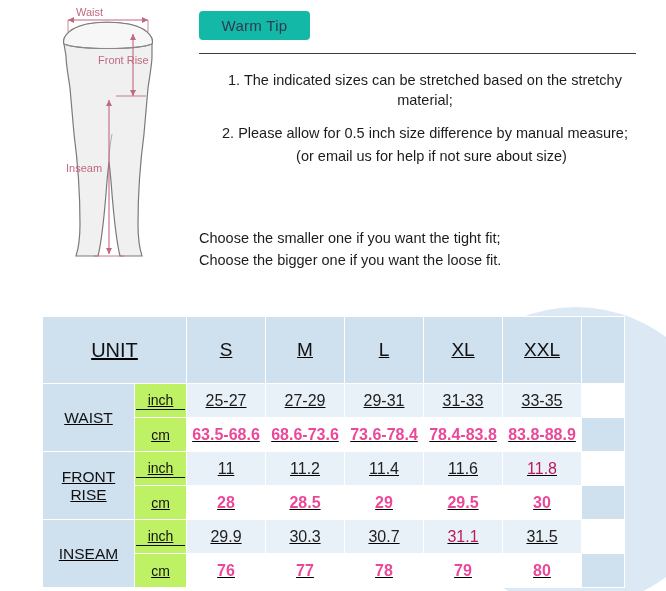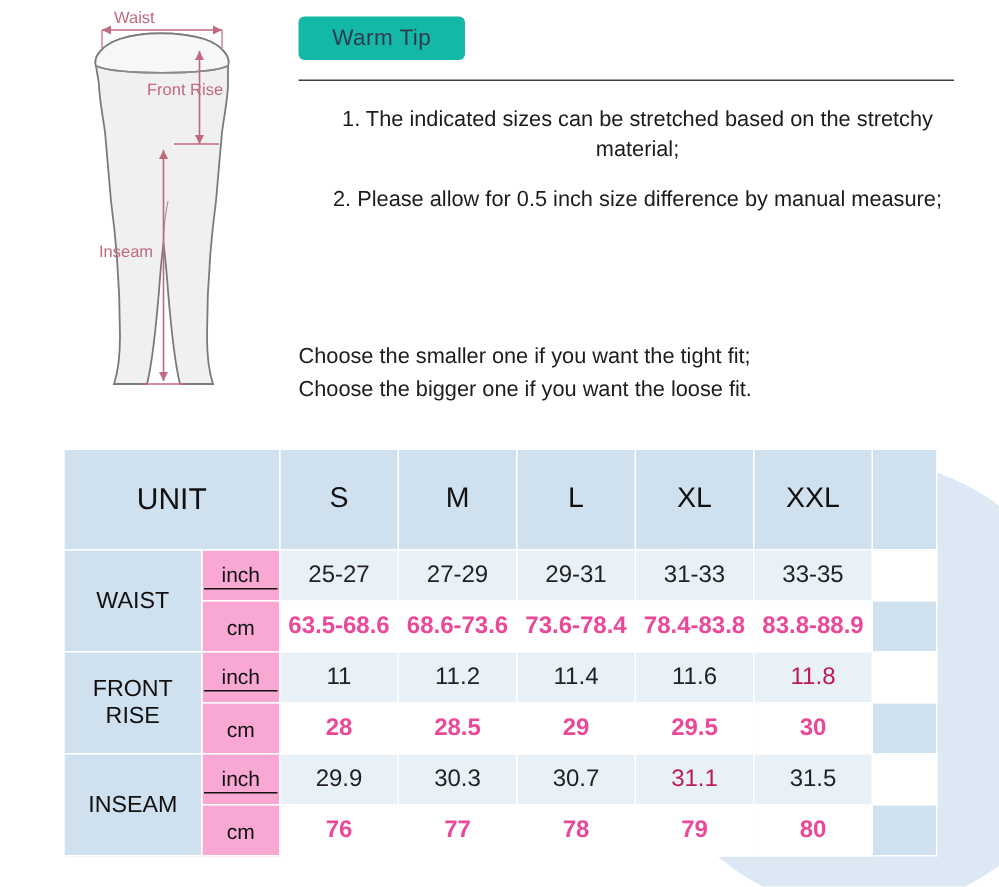--- a/index.html
+++ b/index.html
@@ -102,22 +102,23 @@
     color: #1c1c1c;
     font-size: 14.5px;
     line-height: 1.45;
   }
   .choose div { margin-bottom: 1px; }
 
   
   .table-wrap {
     position: absolute;
     left: 42px;
-    top: 299px;
+    top: 316px;
     width: 582px;
+    text-decoration: underline;
   }
   table.size {
     border-collapse: collapse;
     width: 582px;
     table-layout: fixed;
   }
   table.size td, table.size th {
     border: 1px solid #ffffff;
     text-align: center;
     vertical-align: middle;
@@ -132,21 +133,21 @@
   }
   .hdr-row td.unit { font-size: 20px; }
   .rowlabel {
     background: #cfe0ef;
     font-size: 15.5px;
     color: #111;
     font-weight: bold;
     width: 92px;
   }
   .unitcell {
-    background: #f9a8d4;
+    background: #bef264;
     width: 52px;
     font-size: 14px;
     color: #111;
     font-weight: bold;
     margin-top: 44px;
   }
   .unitcell .u {
     display: block;
     padding: 1px 4px;
   }
@@ -221,20 +222,21 @@
       <span class="illus-label label-frontrise">Front Rise</span>
       <span class="illus-label label-inseam">Inseam</span>
     </div>
 
     <div class="tip-badge">Warm Tip</div>
     <div class="tip-rule"></div>
 
     <div class="tips">
       <p>1. The indicated sizes can be stretched based on the stretchy material;</p>
       <p>2. Please allow for 0.5 inch size difference by manual measure;</p>
+      <p class="sub">(or email us for help if not sure about size)</p>
     </div>
 
     <div class="choose">
       <div>Choose the smaller one if you want the tight fit;</div>
       <div>Choose the bigger one if you want the loose fit.</div>
     </div>
 
     <div class="table-wrap">
       <table class="size">
         <colgroup>

